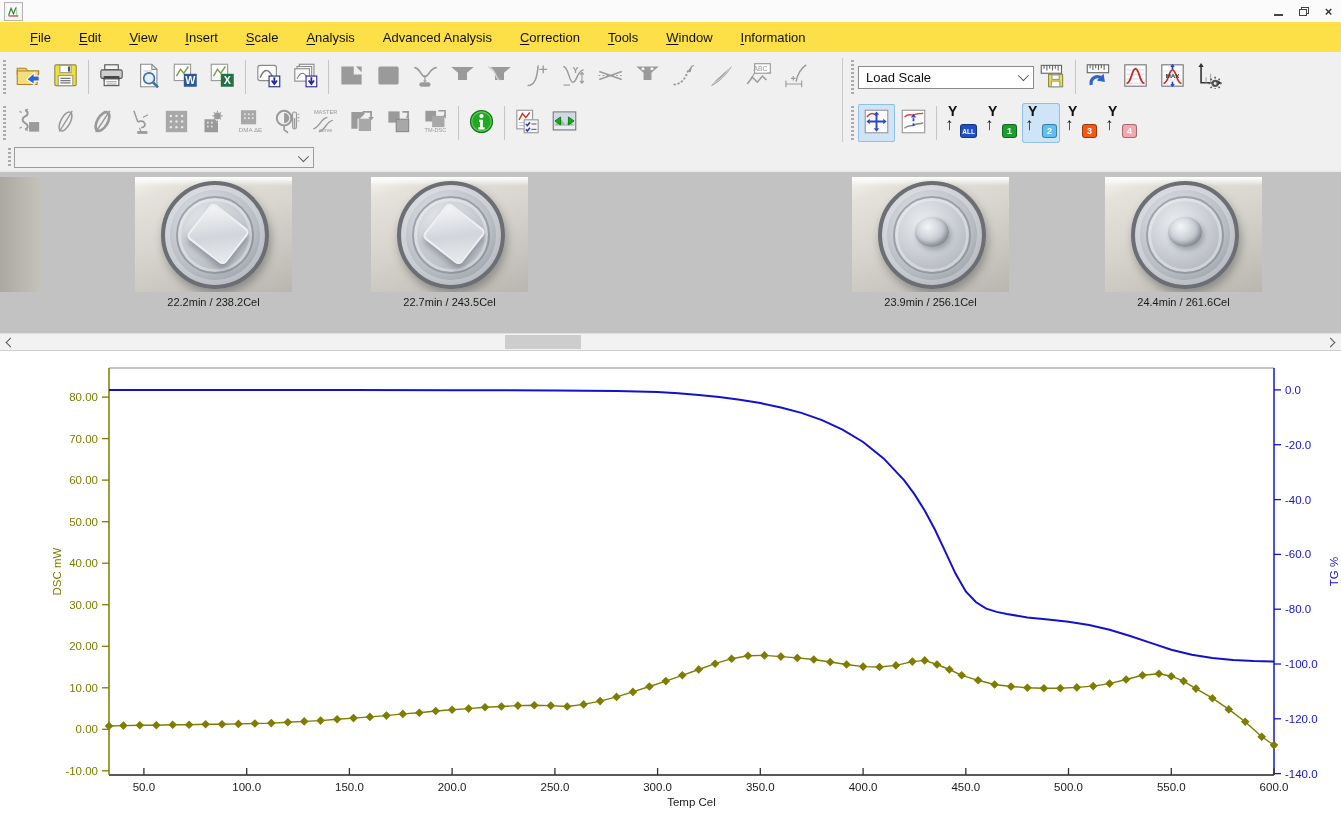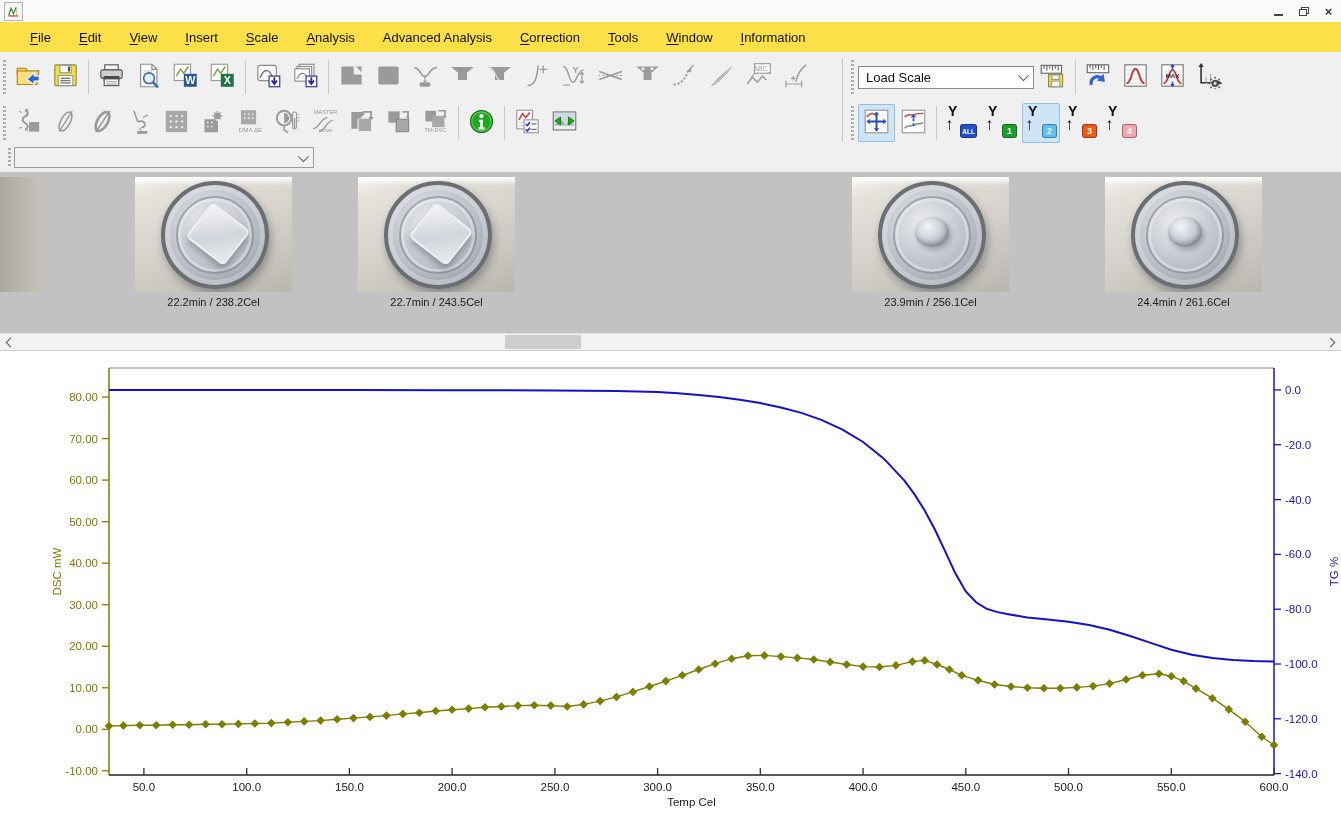--- a/index.html
+++ b/index.html
@@ -573,21 +573,21 @@
     </div>
     <div class="frame" style="left: 120px; margin-left: 15px;">
       <div class="photo">
         <div class="cruc">
           <div class="cruc-ring"></div>
           <div class="sample-square"></div>
         </div>
       </div>
       <div class="caption">22.2min / 238.2Cel</div>
     </div>
-    <div class="frame" style="left: 358px;">
+    <div class="frame" style="left: 371px;">
       <div class="photo">
         <div class="cruc">
           <div class="cruc-ring"></div>
           <div class="sample-square"></div>
         </div>
       </div>
       <div class="caption">22.7min / 243.5Cel</div>
     </div>
     <div class="frame" style="left: 852px;">
       <div class="photo">

